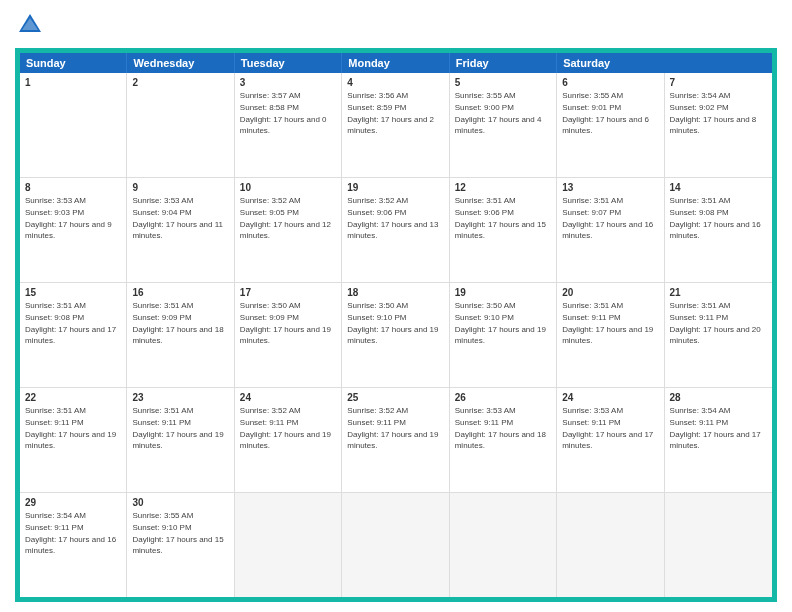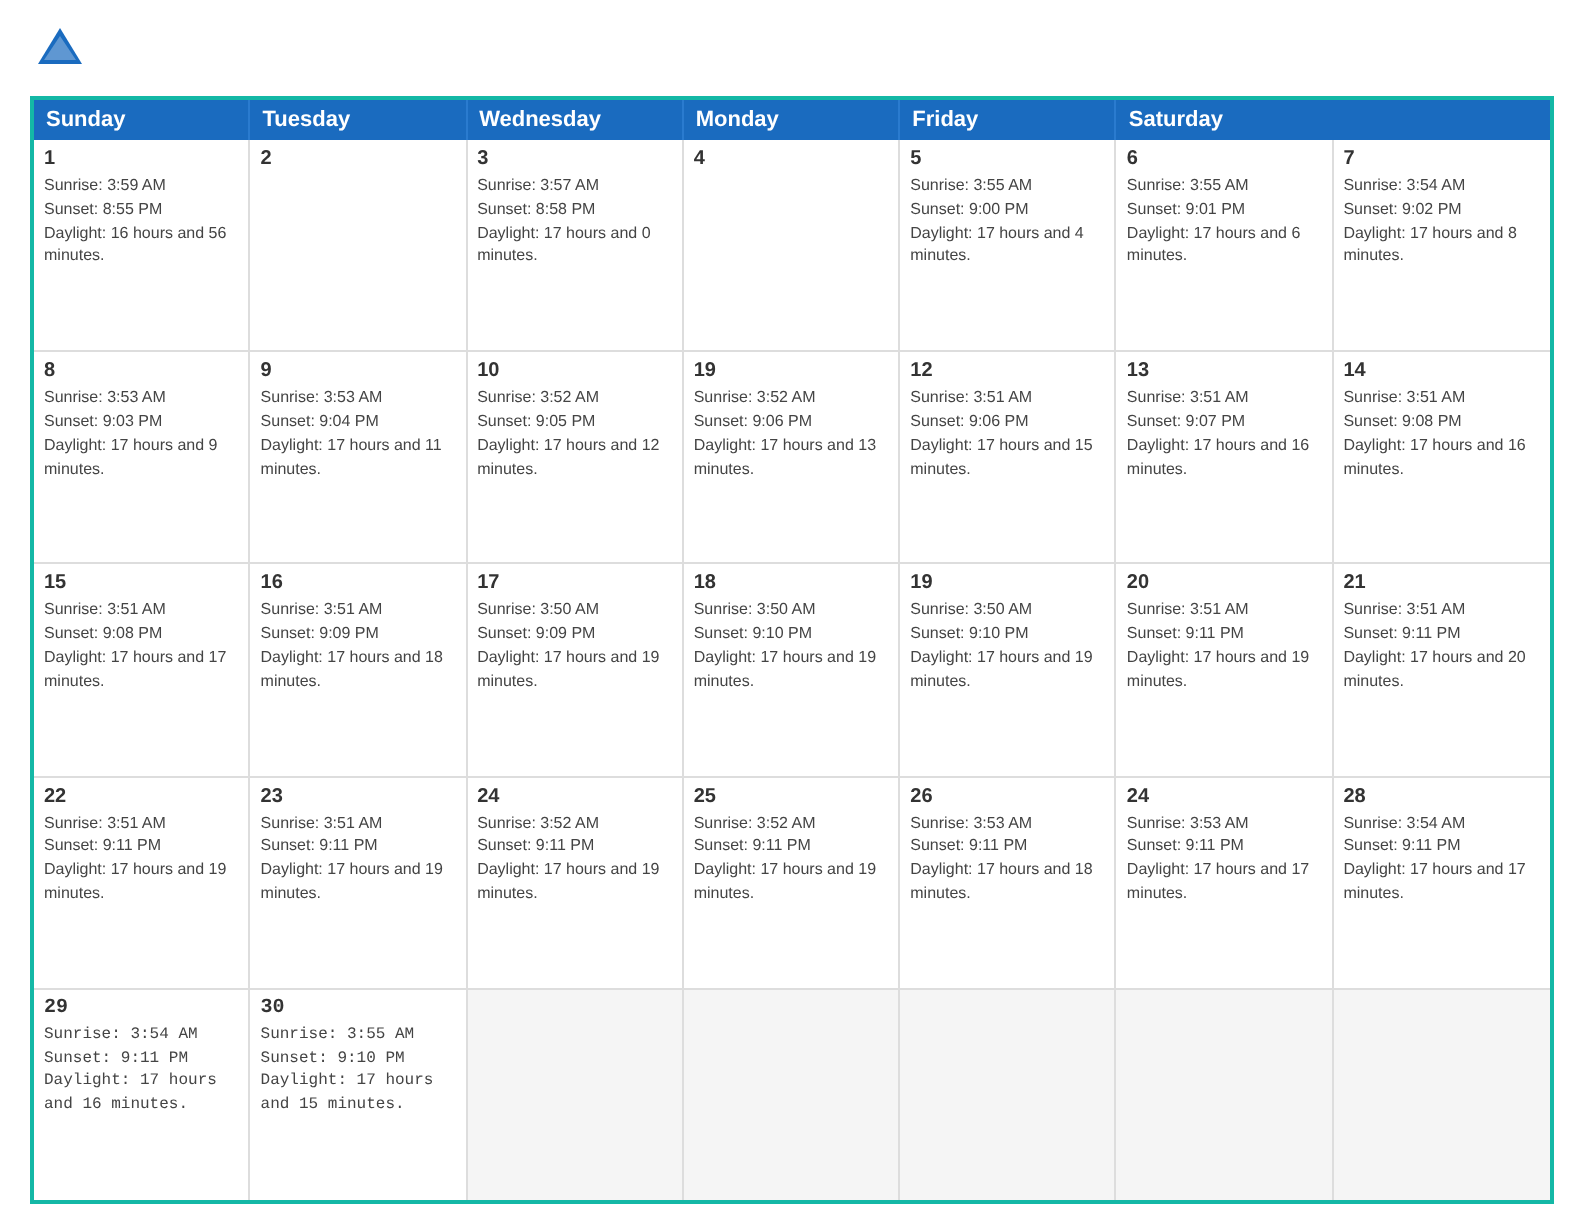--- a/index.html
+++ b/index.html
@@ -50,21 +50,21 @@
       color: #333;
     }
     .title-location {
       font-size: 14px;
       color: #555;
     }
     .calendar {
       flex: 1;
       display: flex;
       flex-direction: column;
-      border: 2px solid #14b8a6;
+      border: 5px solid #14b8a6;
     }
     .cal-header {
       display: grid;
       grid-template-columns: repeat(7, 1fr);
       background: #1a6bbf;
     }
     .cal-header-cell {
       color: #fff;
       font-weight: bold;
       font-size: 11px;
@@ -77,21 +77,21 @@
       display: flex;
       flex-direction: column;
       flex: 1;
     }
     .cal-row {
       display: grid;
       grid-template-columns: repeat(7, 1fr);
       flex: 1;
       border-bottom: 1px solid #ddd;
     }
-    .cal-row:last-child { border-bottom: none; font-family: Liberation Mono, monospace; }
+    .cal-row:last-child { border-bottom: none; }
     .cal-cell {
       padding: 3px 5px;
       border-right: 1px solid #ddd;
       font-size: 8.5px;
       color: #333;
       line-height: 1.3;
       background: #fff;
     }
     .cal-cell:last-child { border-right: none; }
     .cal-cell.empty { background: #f5f5f5; }
@@ -124,32 +124,32 @@
     </div>
     <div class="title-area">
       <div class="title-month"></div>
       <div class="title-location"></div>
     </div>
   </div>
 
   <div class="calendar">
     <div class="cal-header">
     <div class="cal-header-cell">Sunday</div>
+        <div class="cal-header-cell">Wednesday</div>
         <div class="cal-header-cell">Tuesday</div>
-        <div class="cal-header-cell">Wednesday</div>
         <div class="cal-header-cell">Monday</div>
         <div class="cal-header-cell">Friday</div>
         <div class="cal-header-cell">Saturday</div>
       </div>
     <div class="cal-body">
     <div class="cal-row">
-          <div class="cal-cell"><span class="day-num">1</span><span class="info">Sunrise: 3:59 AM<br>Sunset: 8:55 PM<br>Daylight: 16 hours and 56 minutes.</span></div>
+          <div class="cal-cell"><span class="day-num">1</span></div>
           <div class="cal-cell"><span class="day-num">2</span></div>
           <div class="cal-cell"><span class="day-num">3</span><span class="info">Sunrise: 3:57 AM<br>Sunset: 8:58 PM<br>Daylight: 17 hours and 0 minutes.</span></div>
-          <div class="cal-cell"><span class="day-num">4</span></div>
+          <div class="cal-cell"><span class="day-num">4</span><span class="info">Sunrise: 3:56 AM<br>Sunset: 8:59 PM<br>Daylight: 17 hours and 2 minutes.</span></div>
           <div class="cal-cell"><span class="day-num">5</span><span class="info">Sunrise: 3:55 AM<br>Sunset: 9:00 PM<br>Daylight: 17 hours and 4 minutes.</span></div>
           <div class="cal-cell"><span class="day-num">6</span><span class="info">Sunrise: 3:55 AM<br>Sunset: 9:01 PM<br>Daylight: 17 hours and 6 minutes.</span></div>
           <div class="cal-cell"><span class="day-num">7</span><span class="info">Sunrise: 3:54 AM<br>Sunset: 9:02 PM<br>Daylight: 17 hours and 8 minutes.</span></div>
         </div>
         <div class="cal-row">
           <div class="cal-cell"><span class="day-num">8</span><span class="info">Sunrise: 3:53 AM<br>Sunset: 9:03 PM<br>Daylight: 17 hours and 9 minutes.</span></div>
           <div class="cal-cell"><span class="day-num">9</span><span class="info">Sunrise: 3:53 AM<br>Sunset: 9:04 PM<br>Daylight: 17 hours and 11 minutes.</span></div>
           <div class="cal-cell"><span class="day-num">10</span><span class="info">Sunrise: 3:52 AM<br>Sunset: 9:05 PM<br>Daylight: 17 hours and 12 minutes.</span></div>
           <div class="cal-cell"><span class="day-num">19</span><span class="info">Sunrise: 3:52 AM<br>Sunset: 9:06 PM<br>Daylight: 17 hours and 13 minutes.</span></div>
           <div class="cal-cell"><span class="day-num">12</span><span class="info">Sunrise: 3:51 AM<br>Sunset: 9:06 PM<br>Daylight: 17 hours and 15 minutes.</span></div>

